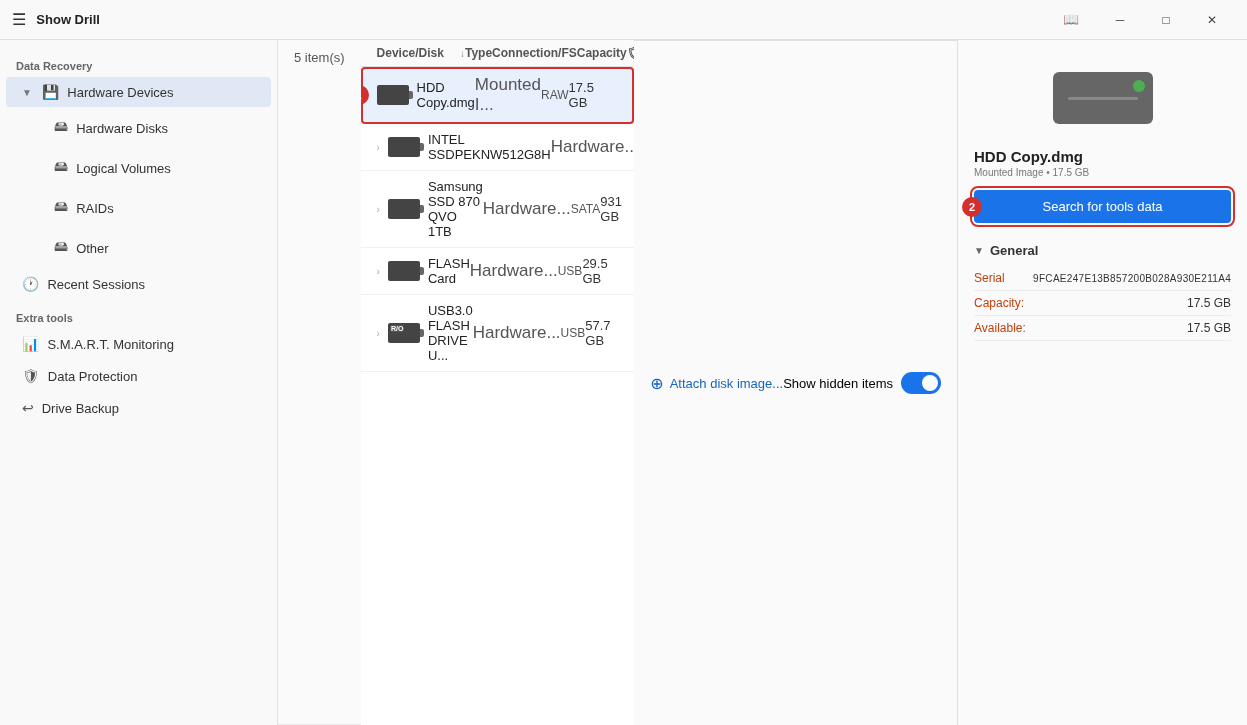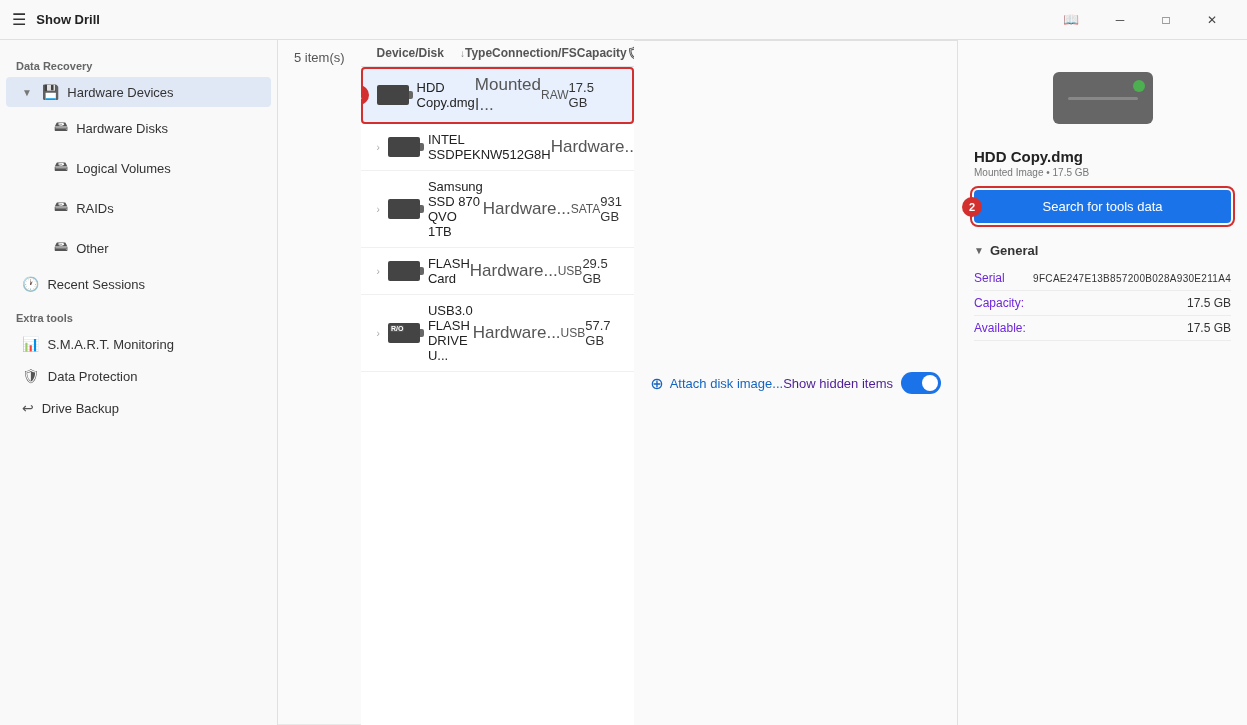--- a/index.html
+++ b/index.html
@@ -226,21 +226,21 @@
       cursor: pointer;
       font-size: 13px;
       background: none;
       border: none;
     }
     .toggle-area {
       display: flex;
       align-items: center;
       gap: 8px;
       font-size: 13px;
-      color: #4c1d95;
+      color: #000000;
     }
     .toggle {
       width: 40px;
       height: 22px;
       background: #1a73e8;
       border-radius: 11px;
       position: relative;
       cursor: pointer;
     }
     .toggle::after {
@@ -333,21 +333,21 @@
     }
     .general-chevron { font-size: 10px; color: #666; }
     .general-row {
       display: flex;
       justify-content: space-between;
       align-items: center;
       padding: 5px 0;
       border-bottom: 1px solid #ececec;
       font-size: 12px;
     }
-    .general-row-label { color: #6d28d9; }
+    .general-row-label { color: #c2410c; }
     .general-row-value { color: #333; font-weight: 500; margin-left: 8px; }
     .serial-value { font-size: 10px; letter-spacing: 0.3px; }
 
     
     .step-badge {
       display: inline-flex;
       align-items: center;
       justify-content: center;
       width: 20px;
       height: 20px;

